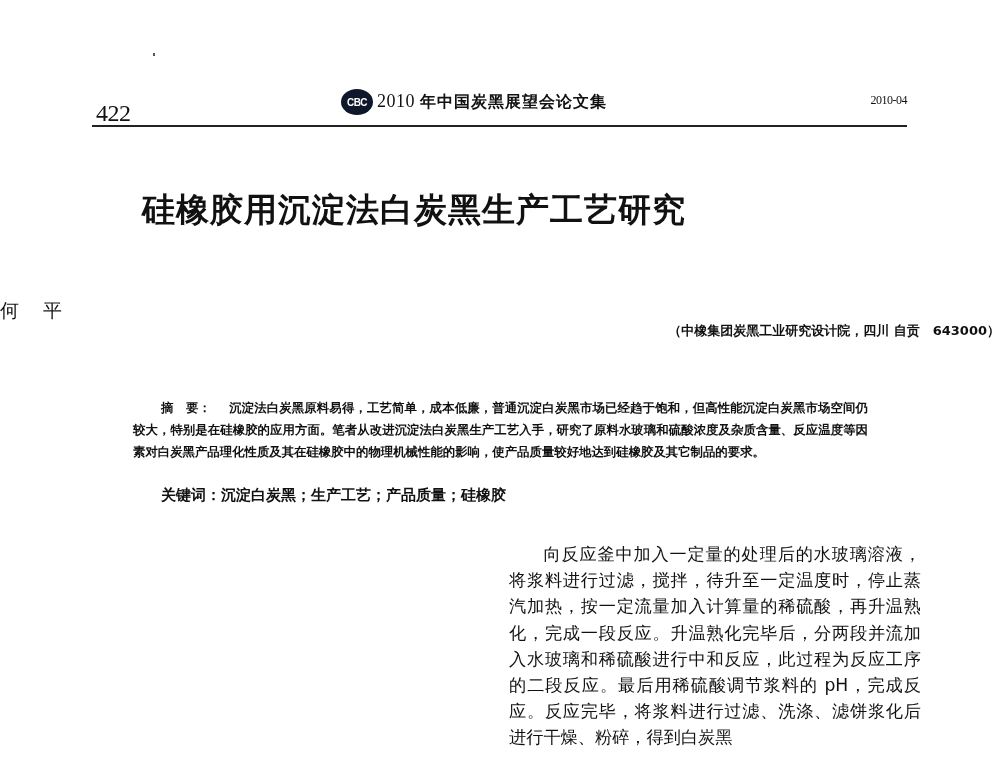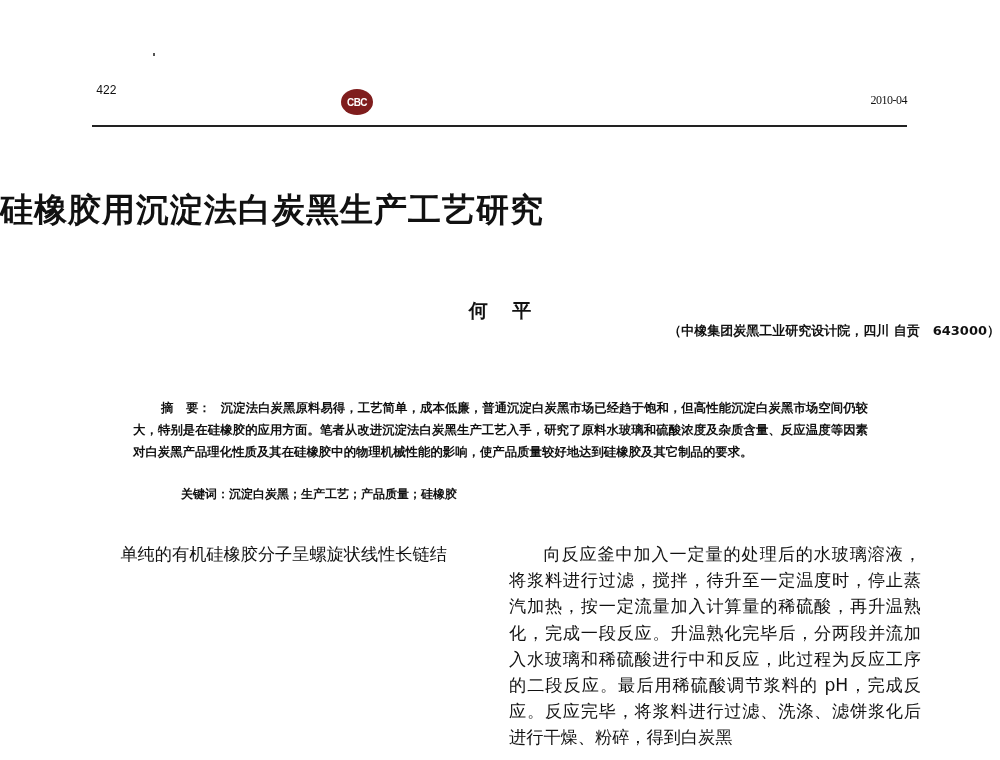--- a/index.html
+++ b/index.html
@@ -12,34 +12,34 @@
       height: 760px;
       position: relative;
       overflow: hidden;
       color: #111111;
       font-family: "DejaVu Serif", "Liberation Serif", serif;
     }
     .abs { position: absolute; }
 
     
     .hdr-page {
-      left: 96px; top: 84px;
-      font-family: Liberation Mono, monospace;
-      font-size: 12px;
+      left: 96px; top: 100px;
+      font-family: Liberation Serif, serif;
+      font-size: 24px;
       letter-spacing: -0.5px;
     }
     .hdr-center {
       left: 341px; top: 88px;
       display: flex; align-items: center;
       height: 28px;
     }
     .logo {
       width: 32px; height: 26px;
       border-radius: 50%;
-      background: #7f1d1d;
+      background: #0f172a;
       color: #fff;
       font-family: "Liberation Sans", sans-serif;
       font-weight: bold;
       font-size: 10px;
       display: flex; align-items: center; justify-content: center;
       letter-spacing: -0.5px;
       margin-right: 4px;
     }
     .hdr-title {
       font-family: "Liberation Serif", serif;
@@ -60,30 +60,30 @@
     }
     .hdr-rule {
       left: 92px; top: 125px;
       width: 815px; height: 2px;
       background: #222;
     }
 
     
     .title {
       left: 0; top: 188px; width: 828px;
+      text-align: center;
       font-family: "DejaVu Sans", sans-serif;
       font-weight: bold;
       font-size: 33px;
       letter-spacing: 1px;
     }
     .author {
       left: 0; top: 298px; width: 1000px;
-      text-align: center;
       font-family: "DejaVu Sans", sans-serif;
-      font-weight: bold;
+      font-weight: normal;
       font-size: 19px;
       word-spacing: 18px;
     }
     .affil {
       left: 0; top: 322px; width: 1000px;
       text-align: right;
       font-family: "DejaVu Sans", sans-serif;
       font-weight: bold;
       font-size: 13px;
     }
@@ -91,27 +91,26 @@
     
     .abstract {
       left: 133px; top: 397px; width: 735px;
       font-family: "DejaVu Sans", sans-serif;
       font-weight: bold;
       font-size: 12.4px;
       line-height: 22px;
       text-align: justify;
       text-indent: 28px;
     }
-    .abstract .lbl { margin-right: 10px; }
+    .abstract .lbl { margin-right: 18px; }
     .keywords {
       left: 161px; top: 486px;
       font-family: Liberation Serif, serif;
       font-weight: bold;
-      font-size: 12px;
-      margin-left: 20px;
+      font-size: 15px;
     }
 
     
     .col {
       top: 541px;
       width: 412px;
       font-family: "DejaVu Sans", sans-serif;
       font-size: 17.2px;
       line-height: 26.2px;
       text-align: justify;
@@ -126,36 +125,39 @@
   </style>
 </head>
 <body>
 
 <div class="abs speck" style="left:153px; top:53px;"></div>
 
 <div class="abs hdr-page">422</div>
 
 <div class="abs hdr-center">
   <span class="logo">CBC</span>
+  <span class="hdr-title">
+    <span>2010</span>
+    <span class="cn">年中国炭黑展望会论文集</span>
+  </span>
 </div>
 
 <div class="abs hdr-date">2010-04</div>
 <div class="abs hdr-rule"></div>
 
 <div class="abs title">硅橡胶用沉淀法白炭黑生产工艺研究</div>
 <div class="abs author">何 平</div>
 <div class="abs affil">（中橡集团炭黑工业研究设计院，四川 自贡　643000）</div>
 
 <div class="abs abstract">
   <span class="lbl">摘　要：</span><span>沉淀法白炭黑原料易得，工艺简单，成本低廉，普通沉淀白炭黑市场已经趋于饱和，但高性能沉淀白炭黑市场空间仍较大，特别是在硅橡胶的应用方面。笔者从改进沉淀法白炭黑生产工艺入手，研究了原料水玻璃和硫酸浓度及杂质含量、反应温度等因素对白炭黑产品理化性质及其在硅橡胶中的物理机械性能的影响，使产品质量较好地达到硅橡胶及其它制品的要求。</span>
 </div>
 
 <div class="abs keywords">
   <span>关键词：</span><span>沉淀白炭黑；生产工艺；产品质量；硅橡胶</span>
 </div>
 
 <div class="abs col col-left">
-  <p>单纯的有机硅橡胶分子呈螺旋状线性长链结</p>
 </div>
 
 <div class="abs col col-right">
   <p>向反应釜中加入一定量的处理后的水玻璃溶液，将浆料进行过滤，搅拌，待升至一定温度时，停止蒸汽加热，按一定流量加入计算量的稀硫酸，再升温熟化，完成一段反应。升温熟化完毕后，分两段并流加入水玻璃和稀硫酸进行中和反应，此过程为反应工序的二段反应。最后用稀硫酸调节浆料的 pH，完成反应。反应完毕，将浆料进行过滤、洗涤、滤饼浆化后进行干燥、粉碎，得到白炭黑</p>
 </div>
 
 </body></html>

